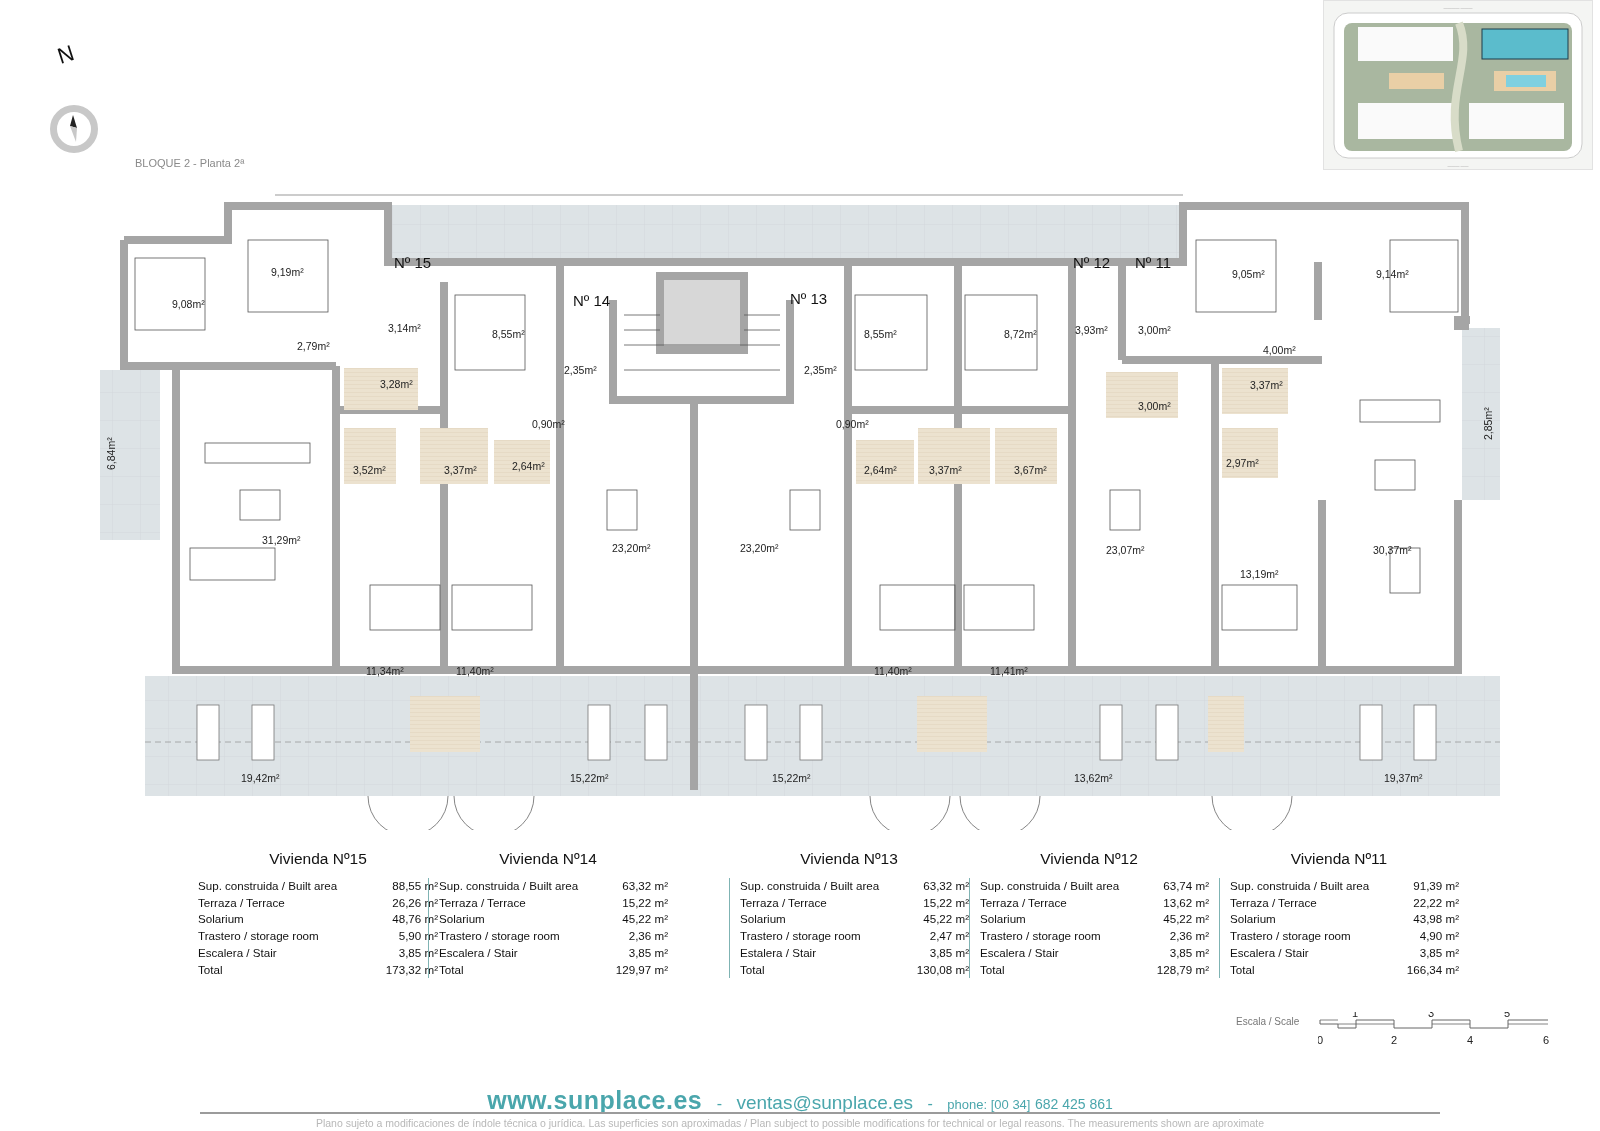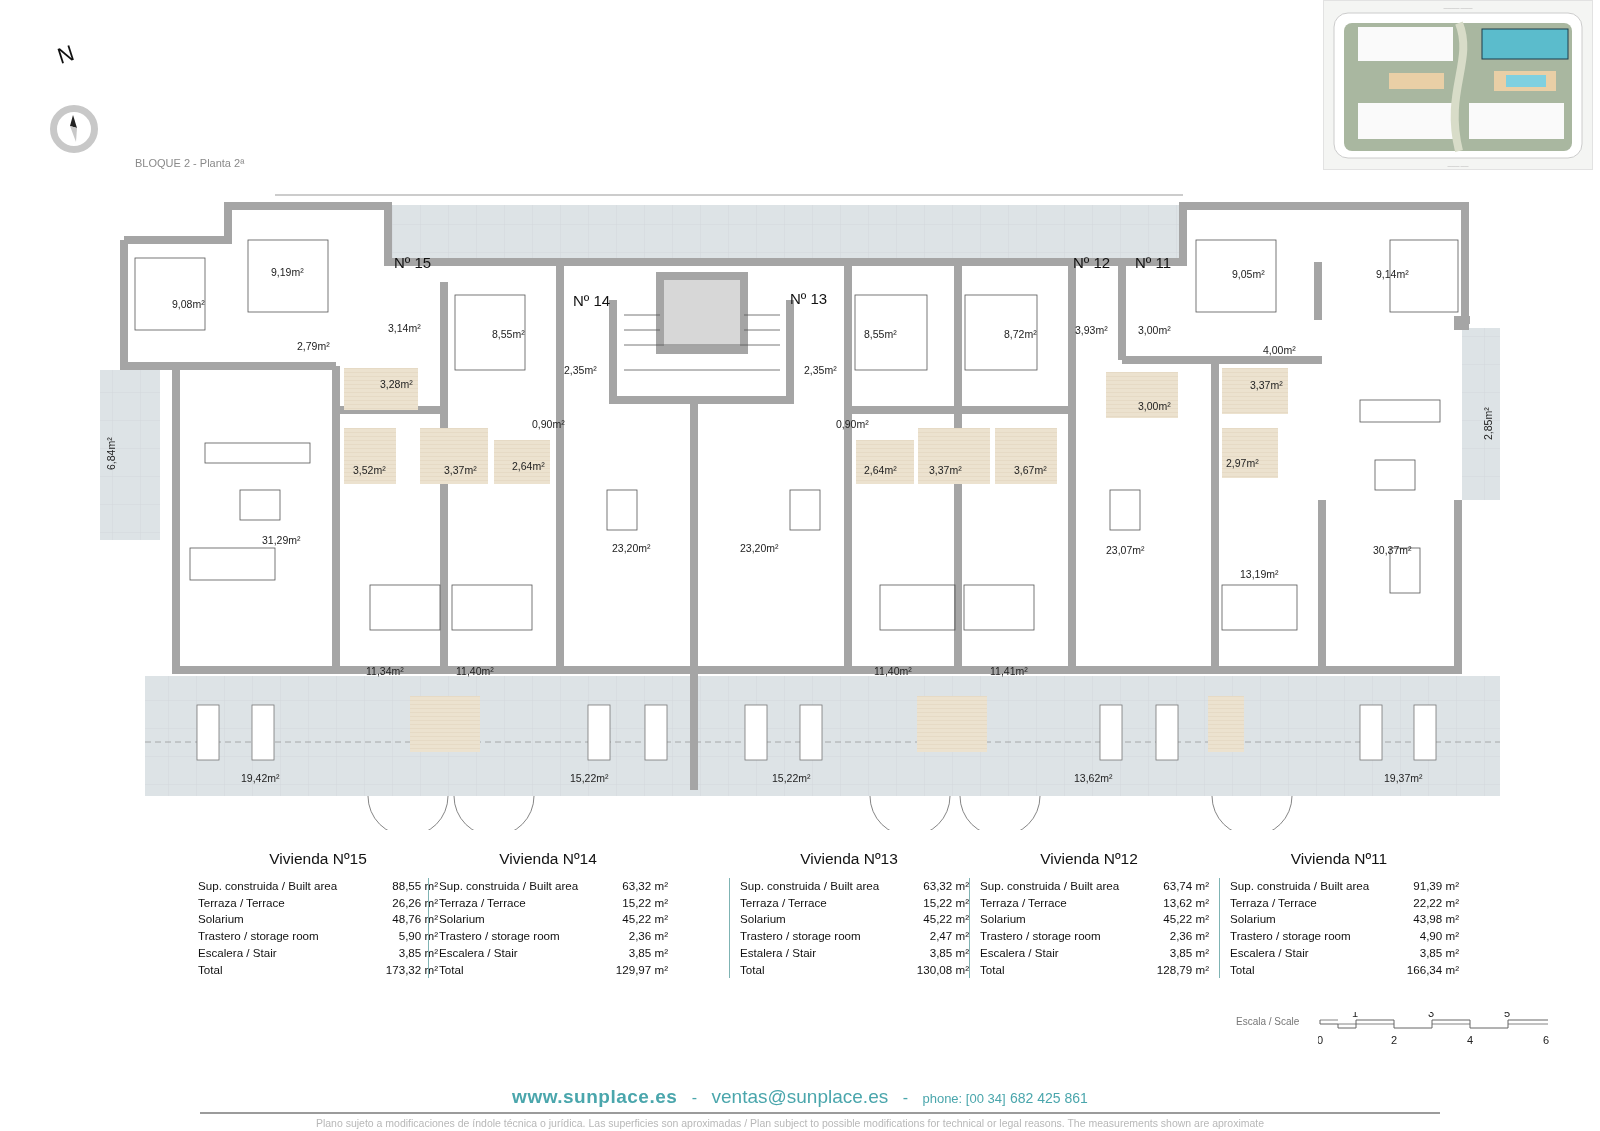--- a/index.html
+++ b/index.html
@@ -14,21 +14,21 @@
   .room-label{font-family:"Liberation Sans",sans-serif;font-size:10.5px;fill:#222;}
   .unit-tag{font-family:"Liberation Sans",sans-serif;font-size:15px;fill:#111;}
   .sum{top:850px;width:240px;}
   .sum h3{margin:0 0 10px 0;font-weight:normal;font-size:15.5px;text-align:center;color:#111;}
   .sum .rows{border-left:1.5px solid #7fb3b3;padding-left:10px;}
   .sum .row{display:flex;justify-content:space-between;font-size:11.6px;line-height:16.7px;color:#111;gap:26px;}
   .sum.first .rows{border-left:none;padding-left:0;}
   .scale{left:1236px;top:1016px;font-size:10px;color:#777;}
   .scalebar{left:1318px;top:1012px;}
   .footer-contact{left:0;width:1600px;top:1086px;text-align:center;color:#4aa6ac;}
-  .footer-contact .web{font-weight:bold;font-size:19px;letter-spacing:0.5px;}
+  .footer-contact .web{font-weight:bold;font-size:25px;letter-spacing:0.5px;}
   .footer-contact .mail{font-size:19px;}
   .footer-contact .sep{font-size:16px;margin:0 10px;}
   .footer-contact .phone{font-size:13px;}
   .footer-contact .num{font-size:14px;font-weight:normal;}
   .footer-rule{left:200px;top:1112px;width:1240px;height:1.5px;background:#9b9b9b;}
   .disclaimer{left:0;width:1580px;top:1117px;text-align:center;font-size:10.5px;color:#b8b8b8;white-space:nowrap;}
 </style>
 </head>
 <body>
 

